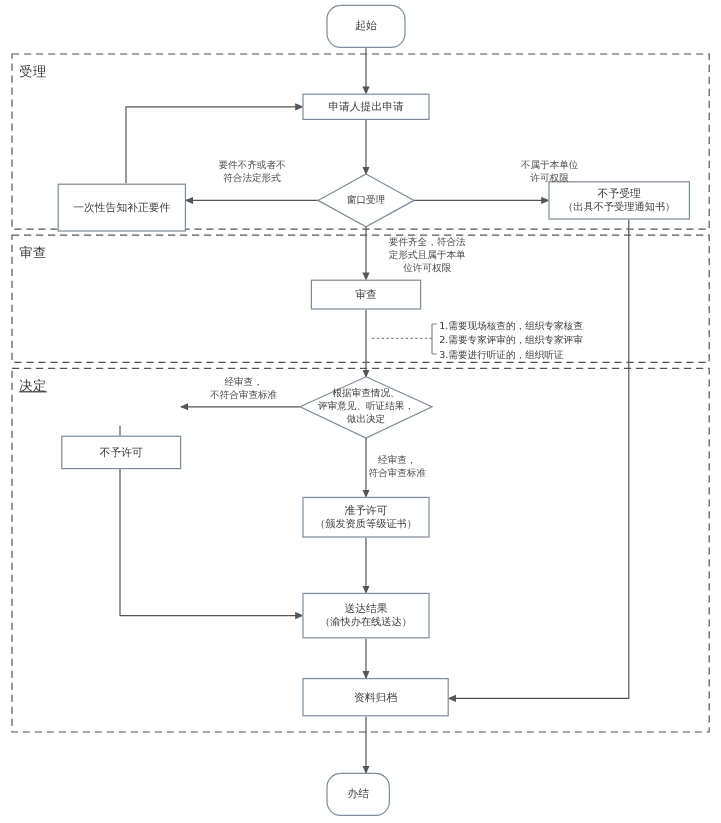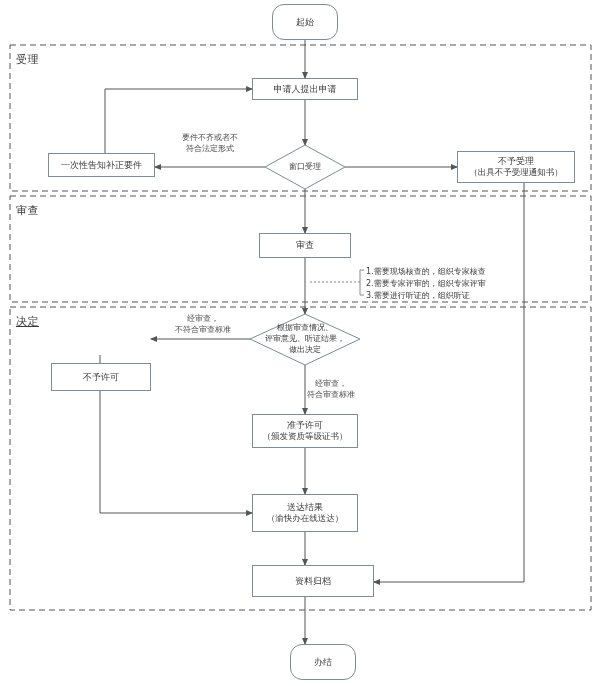--- a/index.html
+++ b/index.html
@@ -134,21 +134,21 @@
   <div class="node terminator" style="left:272px;top:4px;width:66px;height:36px;">
     <span>起始</span>
   </div>
 
   <div class="node rect" style="left:252px;top:78px;width:106px;height:22px;">
     <span>申请人提出申请</span>
   </div>
 
   <div class="diamond-label" style="left:265px;top:161px;width:80px;">窗口受理</div>
 
-  <div class="node rect" style="left:48px;top:153px;width:107px;height:24px;">
+  <div class="node rect" style="left:48px;top:153px;width:107px;height:40px;">
     <span>一次性告知补正要件</span>
   </div>
 
   <div class="node rect" style="left:457px;top:151px;width:118px;height:32px;">
     <span>不予受理</span>
     <span class="line2">（出具不予受理通知书）</span>
   </div>
 
   <div class="node rect" style="left:259px;top:233px;width:92px;height:25px;">
     <span>审查</span>
@@ -169,26 +169,31 @@
 
   <div class="node rect" style="left:252px;top:494px;width:106px;height:38px;">
     <span>送达结果</span>
     <span class="line2">（渝快办在线送达）</span>
   </div>
 
   <div class="node rect" style="left:252px;top:565px;width:122px;height:32px;">
     <span>资料归档</span>
   </div>
 
-  <div class="node terminator" style="left:272px;top:644px;width:66px;height:36px;margin-left:18px;">
+  <div class="node terminator" style="left:272px;top:644px;width:53px;height:36px;">
     <span>办结</span>
   </div>
 
   <div class="edge-label" style="left:160px;top:132px;width:100px;">要件不齐或者不
 符合法定形式</div>
+  <div class="edge-label" style="left:412px;top:132px;width:92px;">不属于本单位
+许可权限</div>
+  <div class="edge-label" style="left:310px;top:196px;width:92px;">要件齐全，符合法
+定形式且属于本单
+位许可权限</div>
   <div class="edge-label" style="left:155px;top:313px;width:96px;">经审查，
 不符合审查标准</div>
   <div class="edge-label" style="left:285px;top:378px;width:92px;">经审查，
 符合审查标准</div>
 
   <div class="note" style="left:366px;top:266px;width:210px;">1.需要现场核查的，组织专家核查
 2.需要专家评审的，组织专家评审
 3.需要进行听证的，组织听证</div>
 
 </div>

